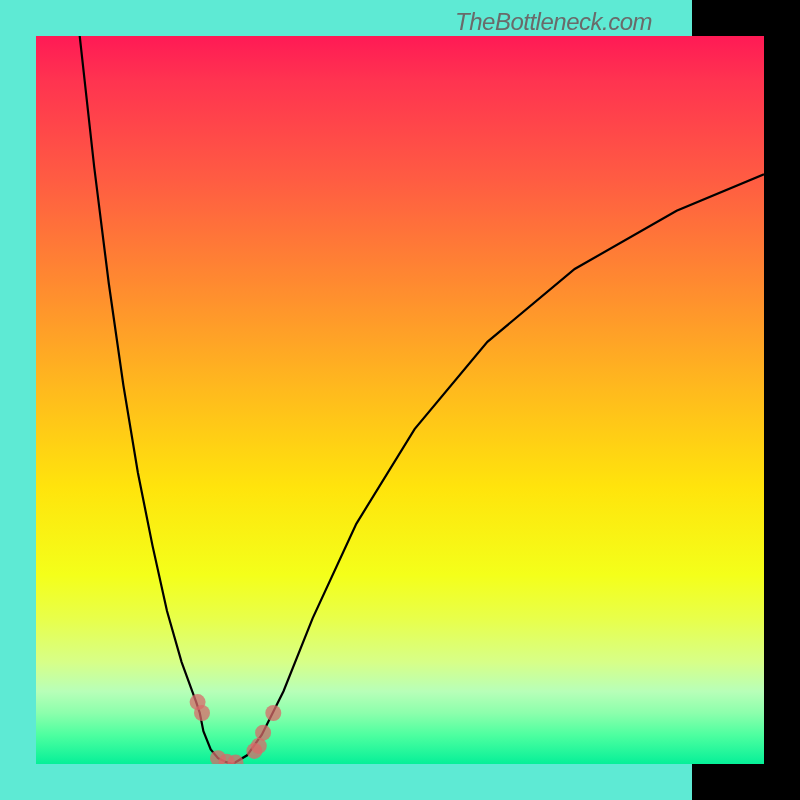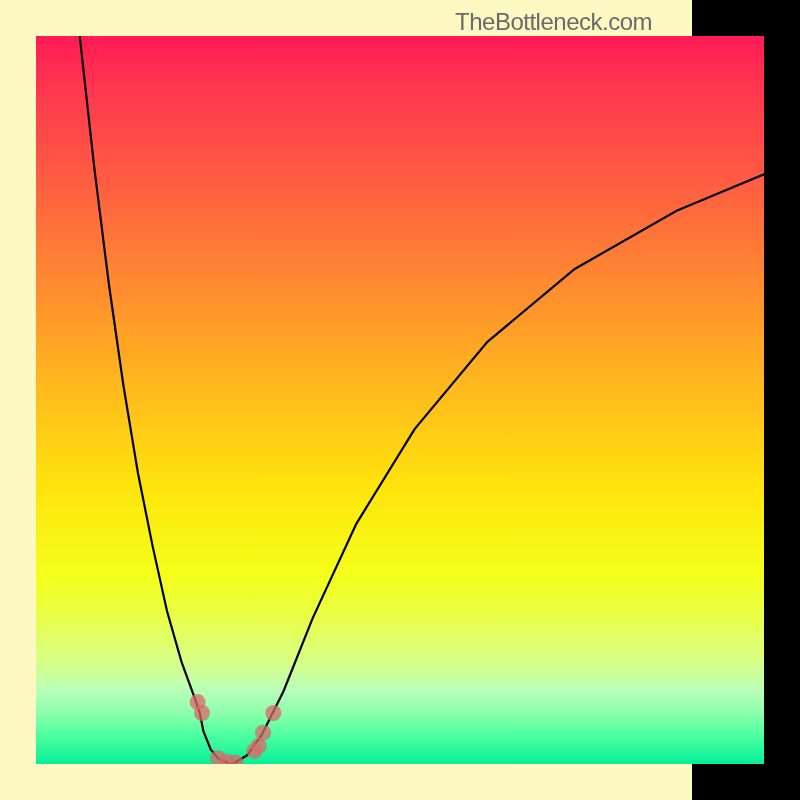--- a/index.html
+++ b/index.html
@@ -8,21 +8,22 @@
     width: 800px;
     height: 800px;
     background: #000;
     overflow: hidden;
     font-family: Arial, sans-serif;
   }
   .chart-container {
     position: relative;
     width: 692px;
     height: 800px;
-    background: #fef9c3;
+    background: #5eead4;
+    font-style: italic;
   }
   .plot-area {
     position: absolute;
     left: 36px;
     top: 36px;
     width: 728px;
     height: 728px;
     background: linear-gradient(to bottom,
       #ff1a55 0%,
       #ff3350 6%,

